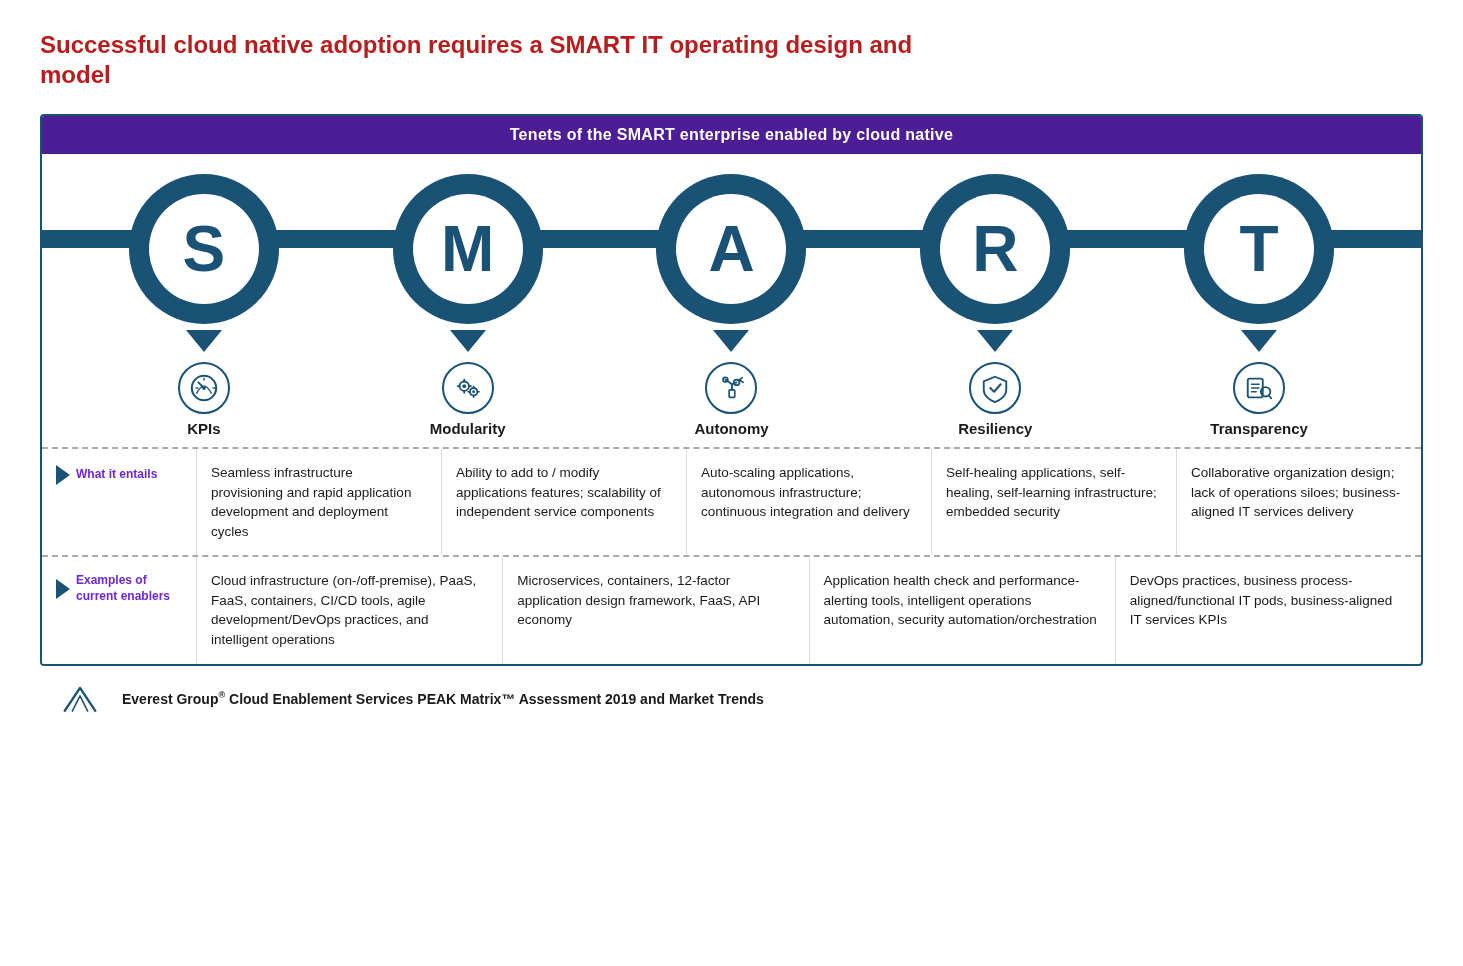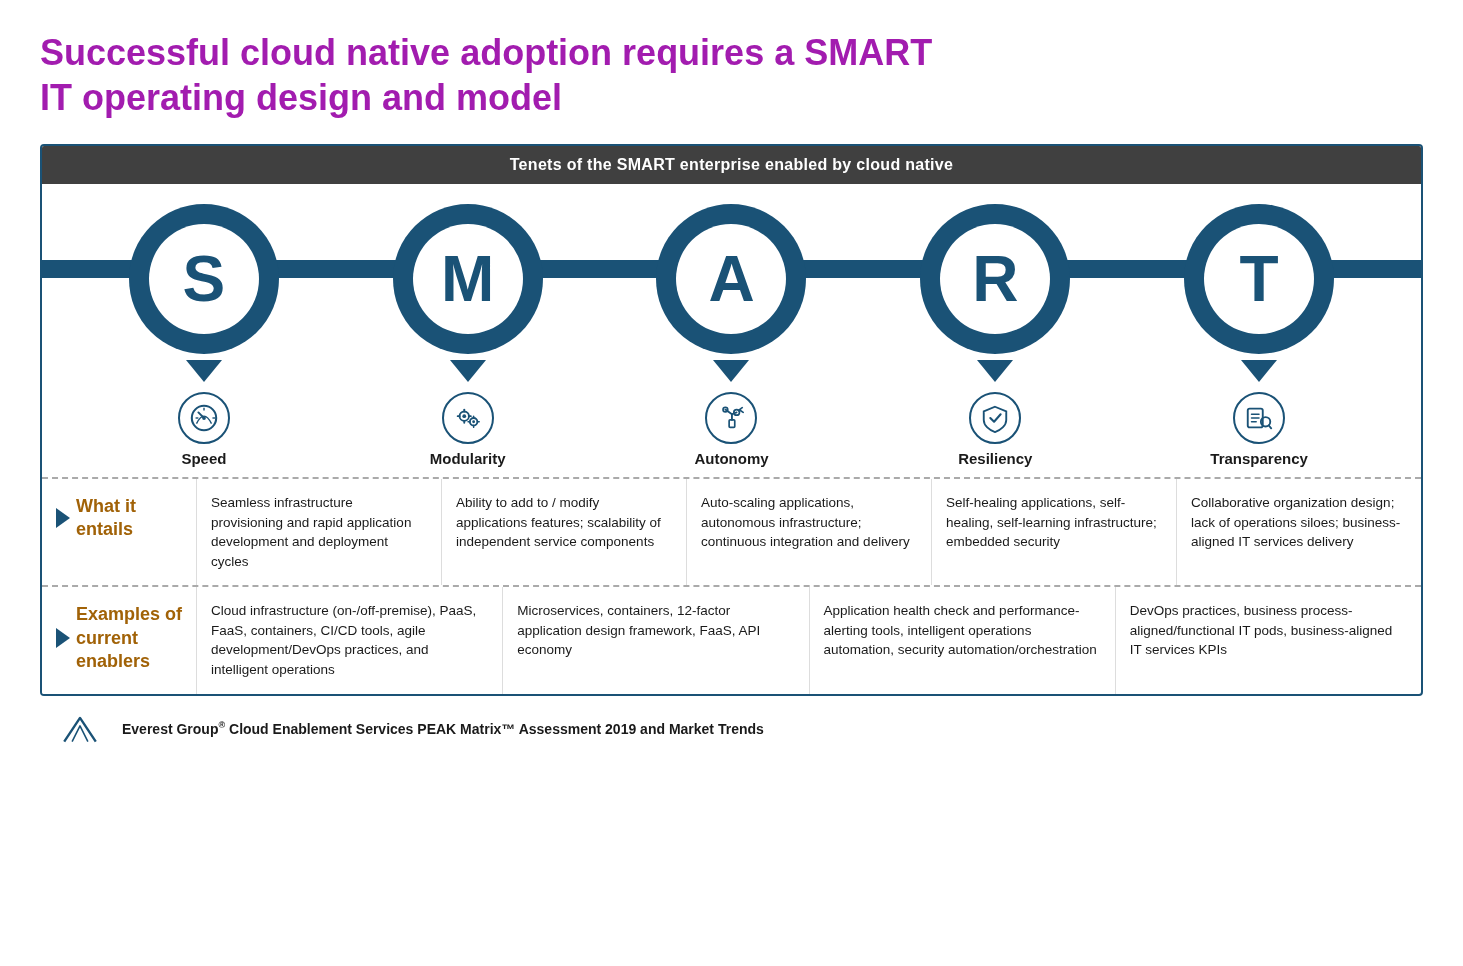--- a/index.html
+++ b/index.html
@@ -4,34 +4,34 @@
   <style>
     * { box-sizing: border-box; margin: 0; padding: 0; }
     body {
       font-family: Arial, sans-serif;
       background: #fff;
       width: 1463px;
       min-height: 966px;
       padding: 30px 40px 30px 40px;
     }
     .main-title {
-      font-size: 36px;
+      font-size: 24px;
       font-weight: 900;
-      color: #a21caf;
+      color: #b91c1c;
       line-height: 1.25;
       margin-bottom: 24px;
       max-width: 900px;
     }
     .diagram-container {
       border: 2px solid #1a5276;
       border-radius: 4px;
       overflow: hidden;
     }
     .header-bar {
-      background: #404040;
+      background: #4c1d95;
       color: #fff;
       text-align: center;
       font-weight: 700;
       font-size: 16px;
       padding: 10px 0;
       letter-spacing: 0.3px;
     }
     .circle-col {
       flex: 1;
       display: flex;
@@ -149,22 +149,22 @@
     .row-label-arrow-shape {
       width: 0;
       height: 0;
       border-top: 10px solid transparent;
       border-bottom: 10px solid transparent;
       border-left: 14px solid #1a5276;
       flex-shrink: 0;
     }
     .row-label-text {
       font-weight: 900;
-      font-size: 18px;
-      color: #a16207;
+      font-size: 12px;
+      color: #6d28d9;
       line-height: 1.3;
     }
     .data-cols {
       flex: 1;
       display: flex;
     }
     .data-cell {
       flex: 1;
       padding: 14px 14px 14px 14px;
       font-size: 13.5px;
@@ -269,21 +269,21 @@
         <svg class="icon-svg" viewBox="0 0 32 32" fill="none" xmlns="http://www.w3.org/2000/svg">
           <circle cx="16" cy="16" r="13" stroke="#1a5276" stroke-width="2.2"></circle>
           <path d="M16 16 L10 10" stroke="#1a5276" stroke-width="2" stroke-linecap="round"></path>
           <circle cx="16" cy="16" r="2" fill="#1a5276"></circle>
           <path d="M8 22 Q16 6 24 22" stroke="#1a5276" stroke-width="1.5" fill="none"></path>
           <line x1="16" y1="5" x2="16" y2="8" stroke="#1a5276" stroke-width="1.5"></line>
           <line x1="7" y1="16" x2="10" y2="16" stroke="#1a5276" stroke-width="1.5"></line>
           <line x1="25" y1="16" x2="28" y2="16" stroke="#1a5276" stroke-width="1.5"></line>
         </svg>
       </div>
-      <div class="tenet-label">Speed</div>
+      <div class="tenet-label">KPIs</div>
     </div>
 
     <div class="arrow-icon-col">
       <div class="arrow-down"></div>
       <div class="icon-circle">
         <svg class="icon-svg" viewBox="0 0 32 32" fill="none" xmlns="http://www.w3.org/2000/svg">
           <circle cx="12" cy="14" r="5" stroke="#1a5276" stroke-width="2"></circle>
           <circle cx="12" cy="14" r="2" fill="#1a5276"></circle>
           <circle cx="22" cy="20" r="4" stroke="#1a5276" stroke-width="2"></circle>
           <circle cx="22" cy="20" r="1.5" fill="#1a5276"></circle>

